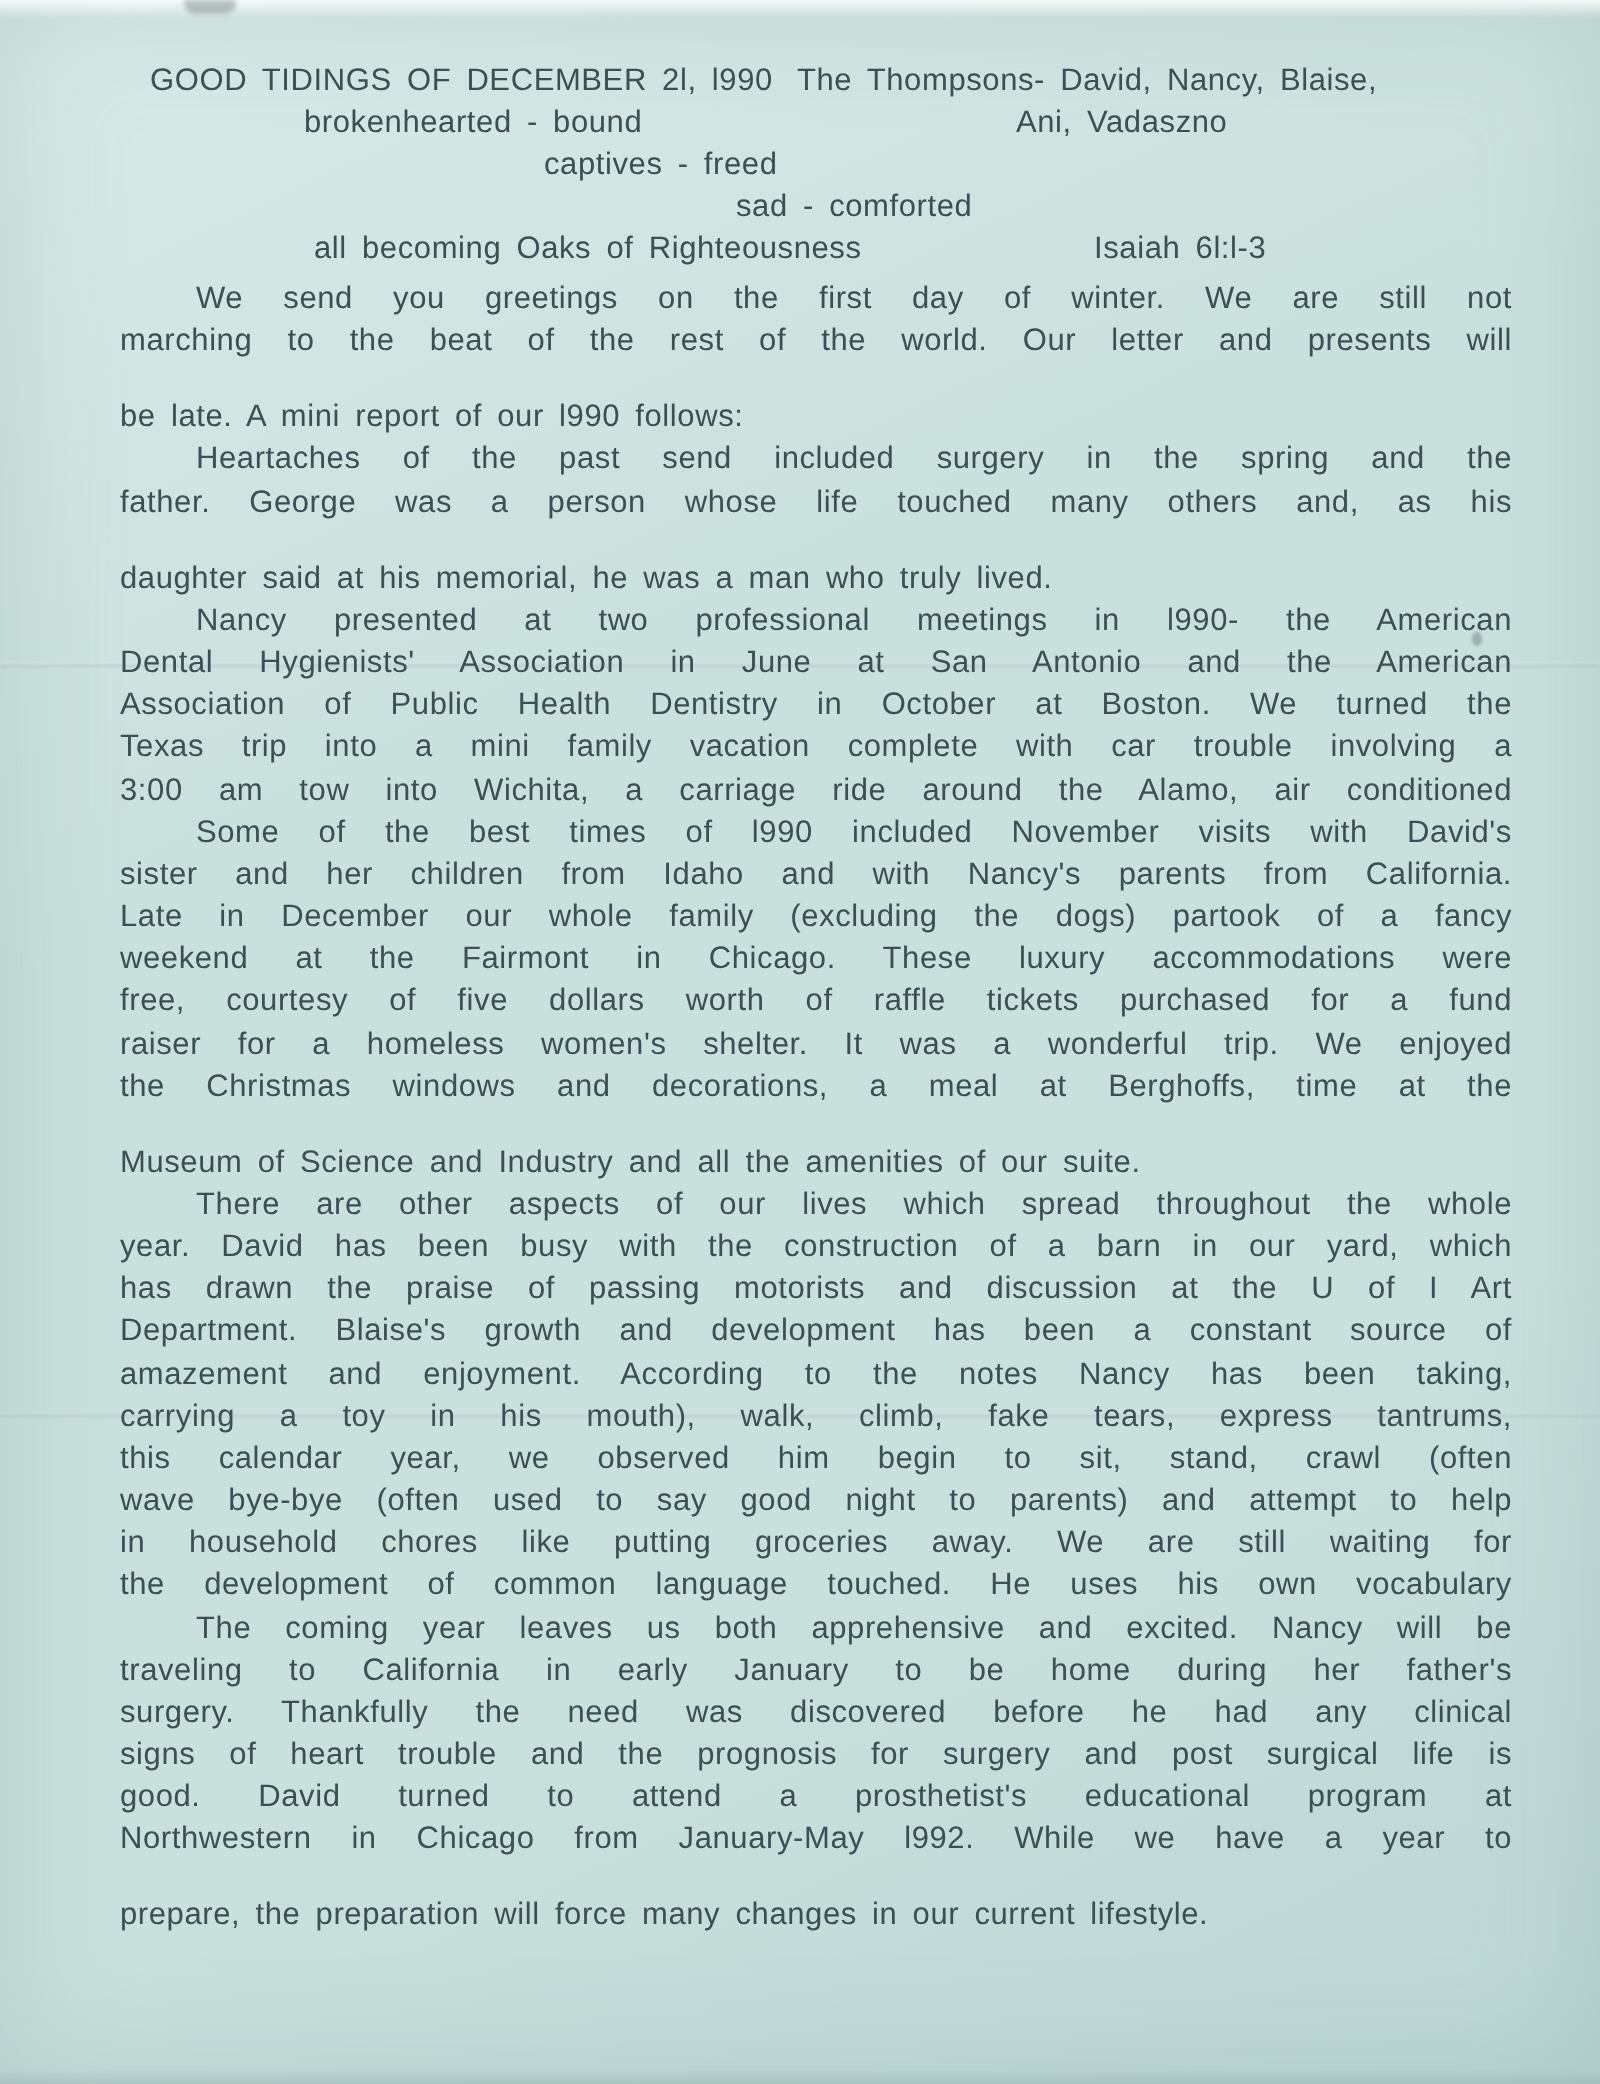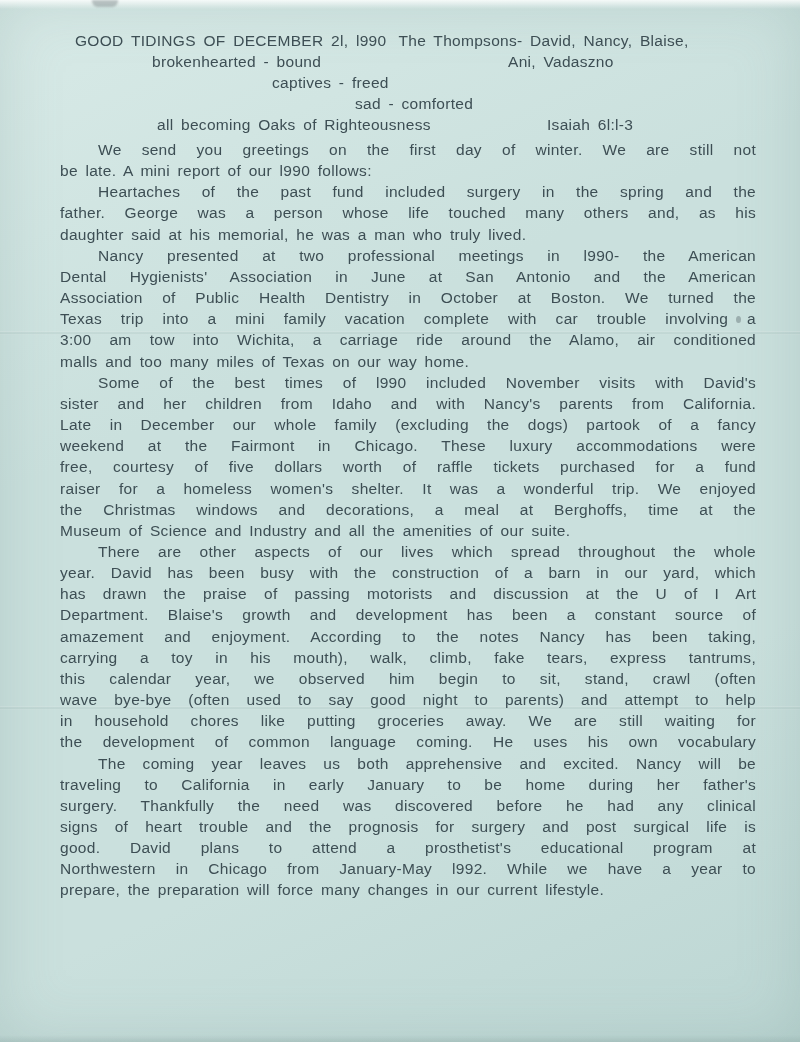--- a/index.html
+++ b/index.html
@@ -50,21 +50,21 @@
     letter-spacing:0.3px;
     word-spacing:3px;
   }
   .hline{position:absolute;white-space:nowrap;line-height:21px;text-align:center;}
   .hgap{display:inline-block;width:12px;}
   .bodytext{
     position:absolute;left:60px;top:139px;width:696px;
     line-height:21.15px;
   }
   .line{text-align:justify;text-align-last:justify;}
-  .line.last{text-align:left;text-align-last:left;}
+  .line.last{text-align:left;text-align-last:left;margin-top:17px;}
   .line.first{text-indent:38px;}
 </style>
 </head>
 <body>
 
 <div class="paper">
 
   <div class="scan-layer">
     <div class="top-edge"></div>
     <div class="smudge"></div>
@@ -84,64 +84,64 @@
       <span>brokenhearted - bound</span>
     </div>
     <div class="hline" style="left:508px;top:51px">
       <span>Ani, Vadaszno</span>
     </div>
 
     <div class="hline" style="left:272px;top:72px">
       <span>captives - freed</span>
     </div>
 
-    <div class="hline" style="left:355px;top:93px">
+    <div class="hline" style="left:368px;top:93px">
       <span>sad - comforted</span>
     </div>
 
     <div class="hline" style="left:157px;top:114px">
       <span>all becoming Oaks of Righteousness</span>
     </div>
     <div class="hline" style="left:547px;top:114px">
       <span>Isaiah 6l:l-3</span>
     </div>
 
     <div class="bodytext">
         <div class="line first">We send you greetings on the first day of winter.  We are still not</div>
+        <div class="line">marching to the beat of the rest of the world.  Our letter and presents will</div>
         <div class="line last">be late.  A mini report of our l990 follows:</div>
-        <div class="line first">Heartaches of the past fund included surgery in the spring and the</div>
+        <div class="line first">Heartaches of the past send included surgery in the spring and the</div>
         <div class="line">father.  George was a person whose life touched many others and, as his</div>
         <div class="line last">daughter said at his memorial, he was a man who truly lived.</div>
         <div class="line first">Nancy presented at two professional meetings in l990- the American</div>
         <div class="line">Dental Hygienists' Association in June at San Antonio and the American</div>
         <div class="line">Association of Public Health Dentistry in October at Boston.  We turned the</div>
         <div class="line">Texas trip into a mini family vacation complete with car trouble involving a</div>
         <div class="line">3:00 am tow into Wichita, a carriage ride around the Alamo, air conditioned</div>
-        <div class="line last">malls and too many miles of Texas on our way home.</div>
         <div class="line first">Some of the best times of l990 included November visits with David's</div>
         <div class="line">sister and her children from Idaho and with Nancy's parents from California.</div>
         <div class="line">Late in December our whole family (excluding the dogs) partook of a fancy</div>
         <div class="line">weekend at the Fairmont in Chicago.  These luxury accommodations were</div>
         <div class="line">free, courtesy of five dollars worth of raffle tickets purchased for a fund</div>
         <div class="line">raiser for a homeless women's shelter.  It was a wonderful trip.  We enjoyed</div>
         <div class="line">the Christmas windows and decorations, a meal at Berghoffs, time at the</div>
         <div class="line last">Museum of Science and Industry and all the amenities of our suite.</div>
         <div class="line first">There are other aspects of our lives which spread throughout the whole</div>
         <div class="line">year.  David has been busy with the construction of a barn in our yard, which</div>
         <div class="line">has drawn the praise of passing motorists and discussion at the U of I Art</div>
         <div class="line">Department.  Blaise's growth and development has been a constant source of</div>
         <div class="line">amazement and enjoyment.  According to the notes Nancy has been taking,</div>
         <div class="line">carrying a toy in his mouth), walk, climb, fake tears, express tantrums,</div>
         <div class="line">this calendar year, we observed him begin to sit, stand, crawl (often</div>
         <div class="line">wave bye-bye (often used to say good night to parents) and attempt to help</div>
         <div class="line">in household chores like putting groceries away.  We are still waiting for</div>
-        <div class="line">the development of common language coming.  He uses his own vocabulary</div>
+        <div class="line">the development of common language touched.  He uses his own vocabulary</div>
         <div class="line first">The coming year leaves us both apprehensive and excited.  Nancy will be</div>
         <div class="line">traveling to California in early January to be home during her father's</div>
         <div class="line">surgery.  Thankfully the need was discovered before he had any clinical</div>
         <div class="line">signs of heart trouble and the prognosis for surgery and post surgical life is</div>
-        <div class="line">good.  David plans to attend a prosthetist's educational program at</div>
+        <div class="line">good.  David turned to attend a prosthetist's educational program at</div>
         <div class="line">Northwestern in Chicago from January-May l992.  While we have a year to</div>
         <div class="line last">prepare, the preparation will force many changes in our current lifestyle.</div>
       </div>
 
   </div>
 </div>
 
 </body></html>

